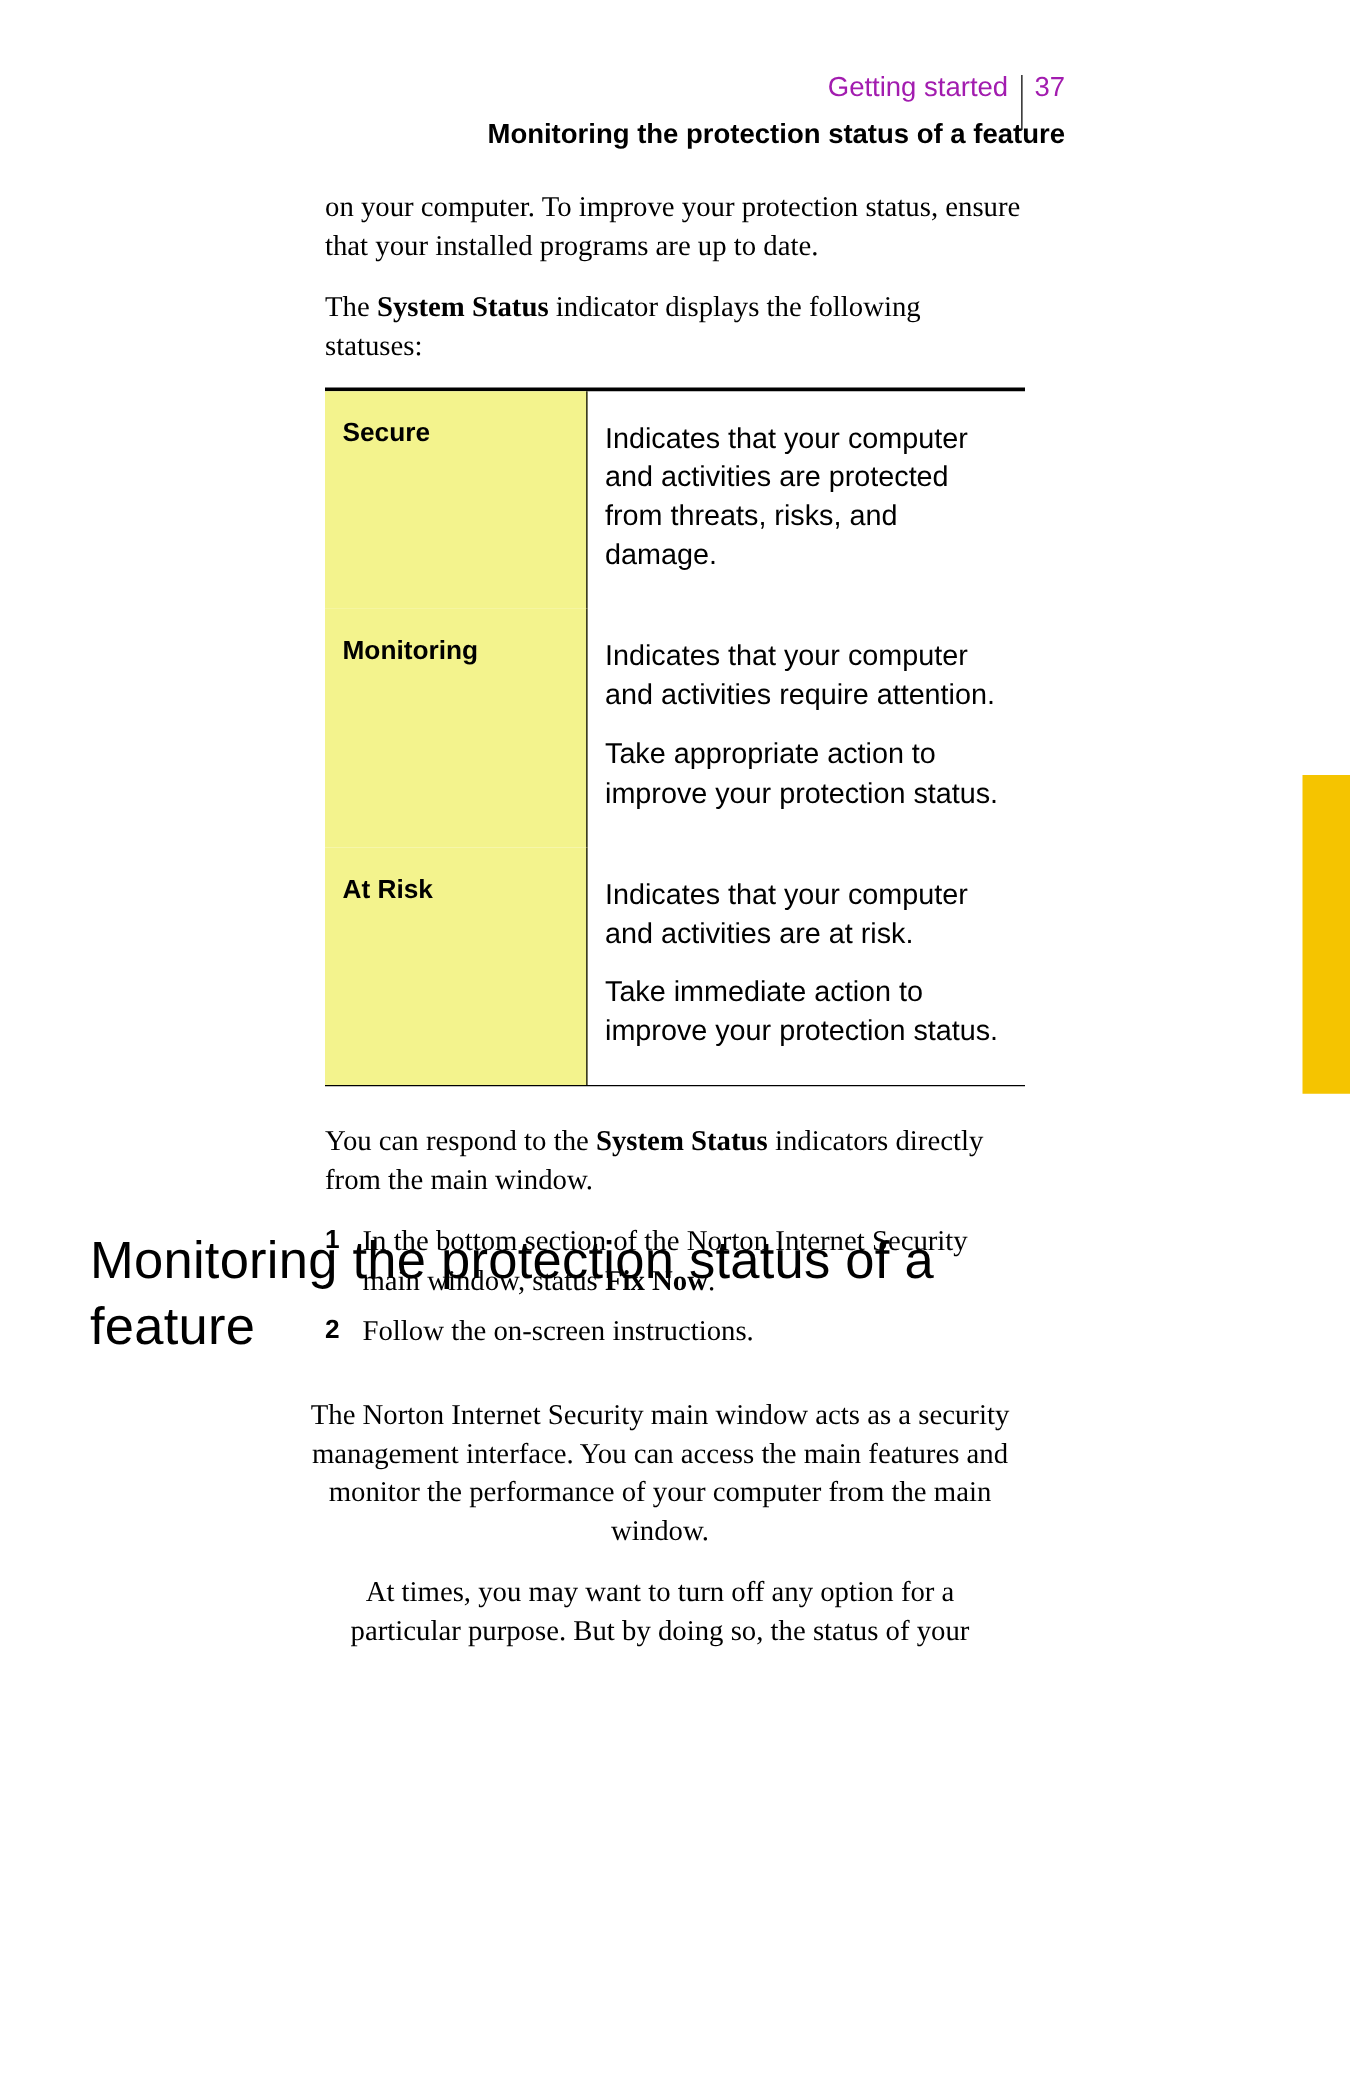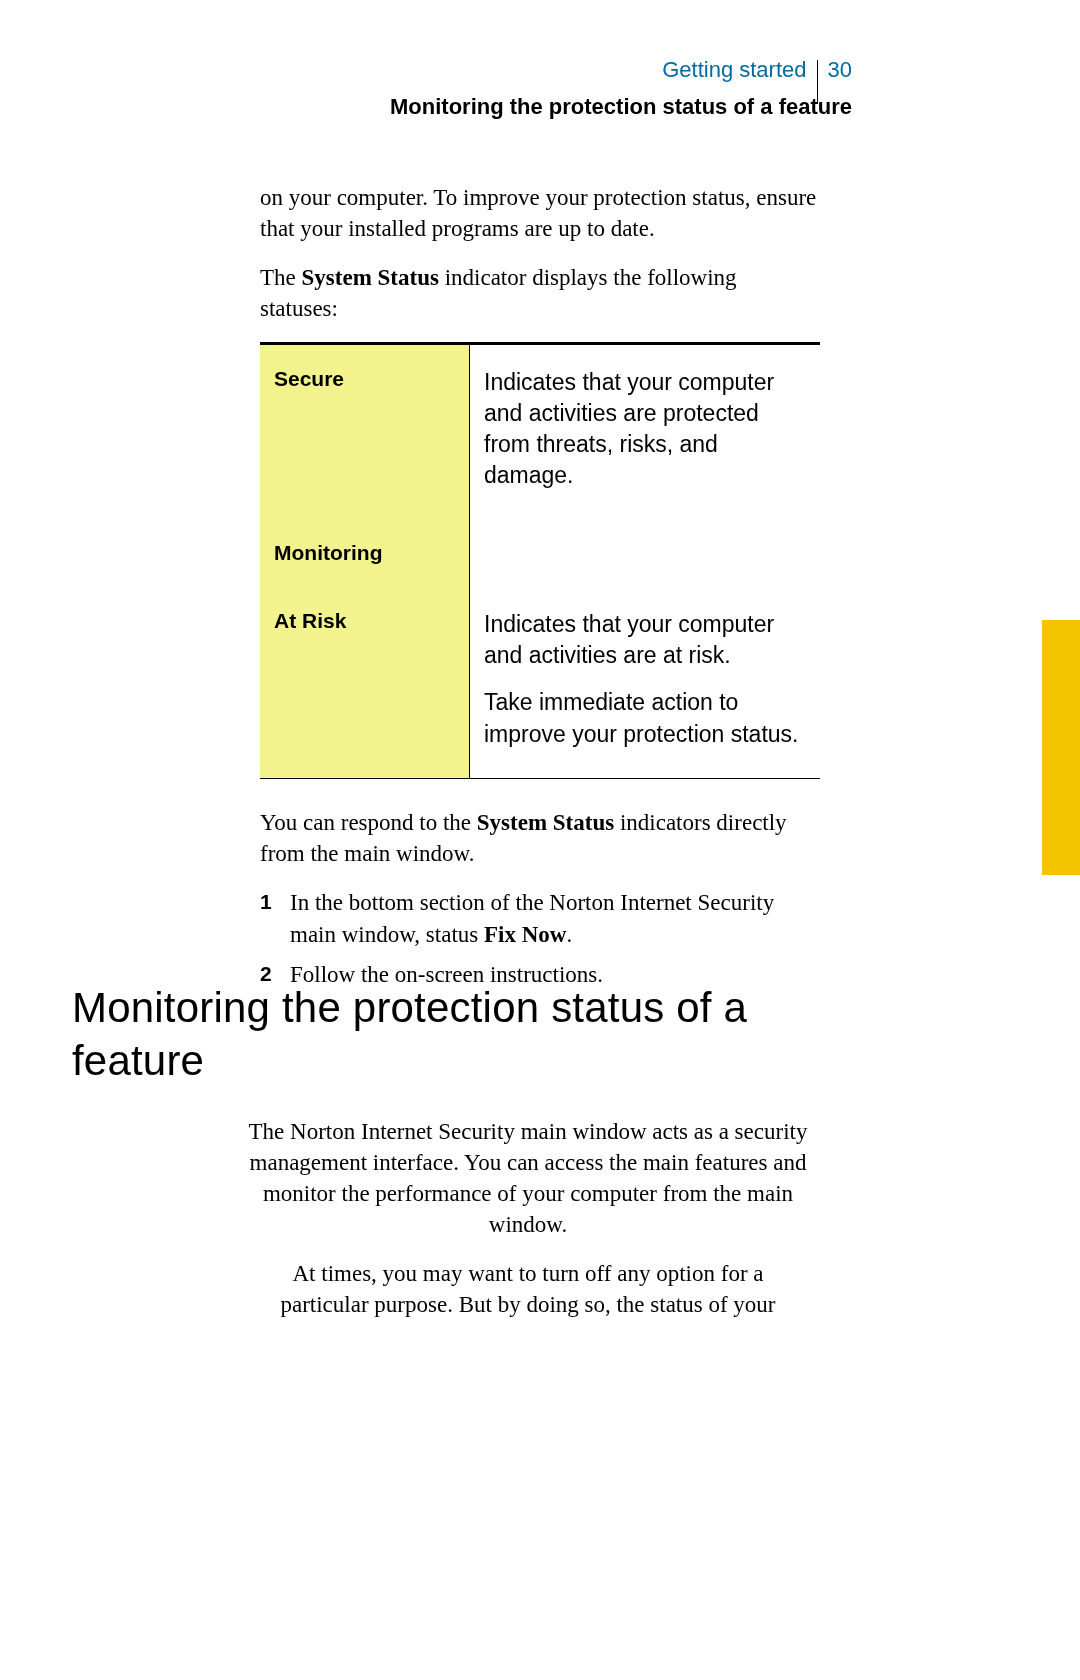--- a/index.html
+++ b/index.html
@@ -19,21 +19,21 @@
   }
   .header {
     position: absolute;
     top: 48px;
     right: 228px;
     text-align: left;
     font-family: "Lucida Sans", "Trebuchet MS", Arial, sans-serif;
   }
   .header-line1 {
     font-size: 22px;
-    color: #0369a1;
+    color: #a21caf;
     display: flex;
     align-items: center;
     justify-content: flex-end;
   }
   .header-chapter {
     font-weight: 400;
   }
   .header-sep {
     display: inline-block;
     margin: 0 10px;
@@ -51,21 +51,20 @@
     font-weight: 700;
     font-size: 22px;
     text-align: right;
     margin-top: 2px;
   }
   .content {
     position: absolute;
     left: 260px;
     top: 150px;
     width: 560px;
-    margin-top: 32px;
   }
   .para {
     font-size: 23px;
     line-height: 1.35;
     margin: 0 0 18px 0;
   }
   .serif-bold {
     font-weight: 700;
   }
   .status-table {
@@ -160,21 +159,21 @@
 </style>
 </head>
 <body>
 
 <div class="page">
 
   <div class="header">
     <div class="header-line1">
       <span class="header-chapter">Getting started</span>
       <span class="header-sep"></span>
-      <span class="header-page">30</span>
+      <span class="header-page">37</span>
     </div>
     <div class="header-line2">Monitoring the protection status of a feature</div>
   </div>
 
   <div class="side-tab"></div>
 
   <div class="content">
 
     <p class="para">on your computer. To improve your protection status, ensure that your installed programs are up to date.</p>
 
@@ -186,20 +185,24 @@
 
       <div class="status-row">
         <div class="status-label">Secure</div>
         <div class="status-desc">
           <p>Indicates that your computer and activities are protected from threats, risks, and damage.</p>
         </div>
       </div>
 
       <div class="status-row">
         <div class="status-label">Monitoring</div>
+        <div class="status-desc">
+          <p>Indicates that your computer and activities require attention.</p>
+          <p>Take appropriate action to improve your protection status.</p>
+        </div>
       </div>
 
       <div class="status-row">
         <div class="status-label">At Risk</div>
         <div class="status-desc">
           <p>Indicates that your computer and activities are at risk.</p>
           <p>Take immediate action to improve your protection status.</p>
         </div>
       </div>
 

